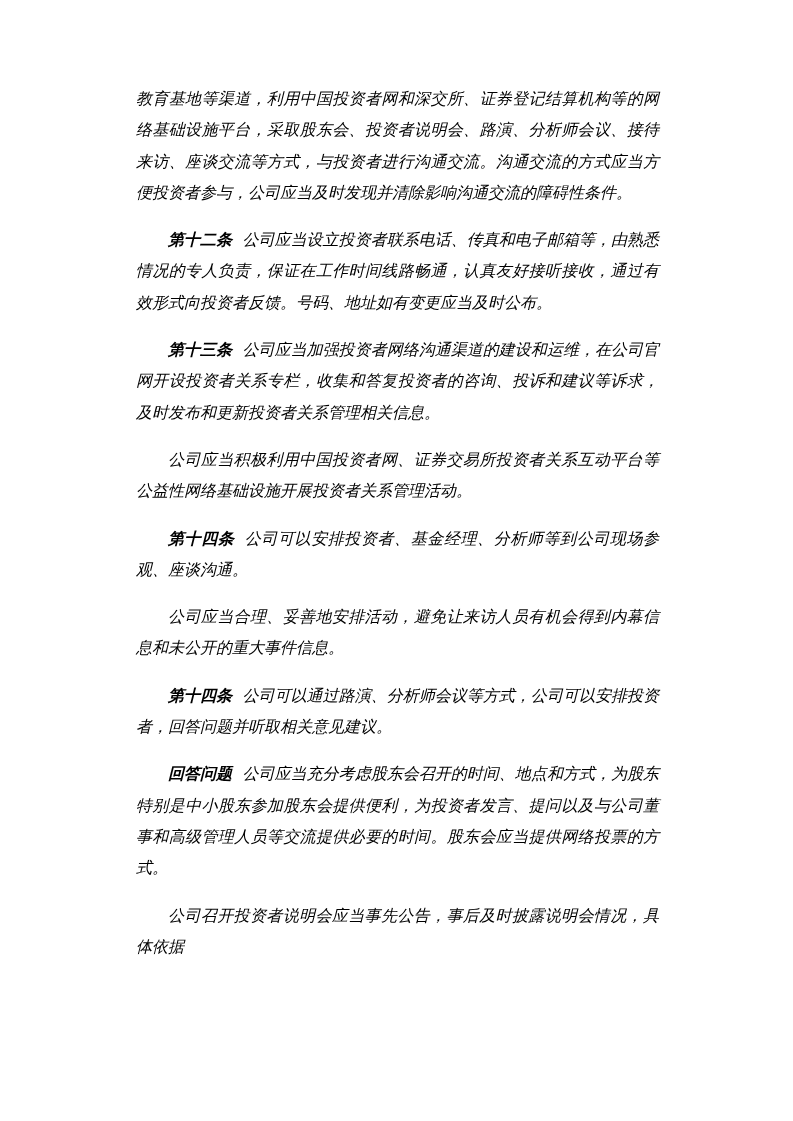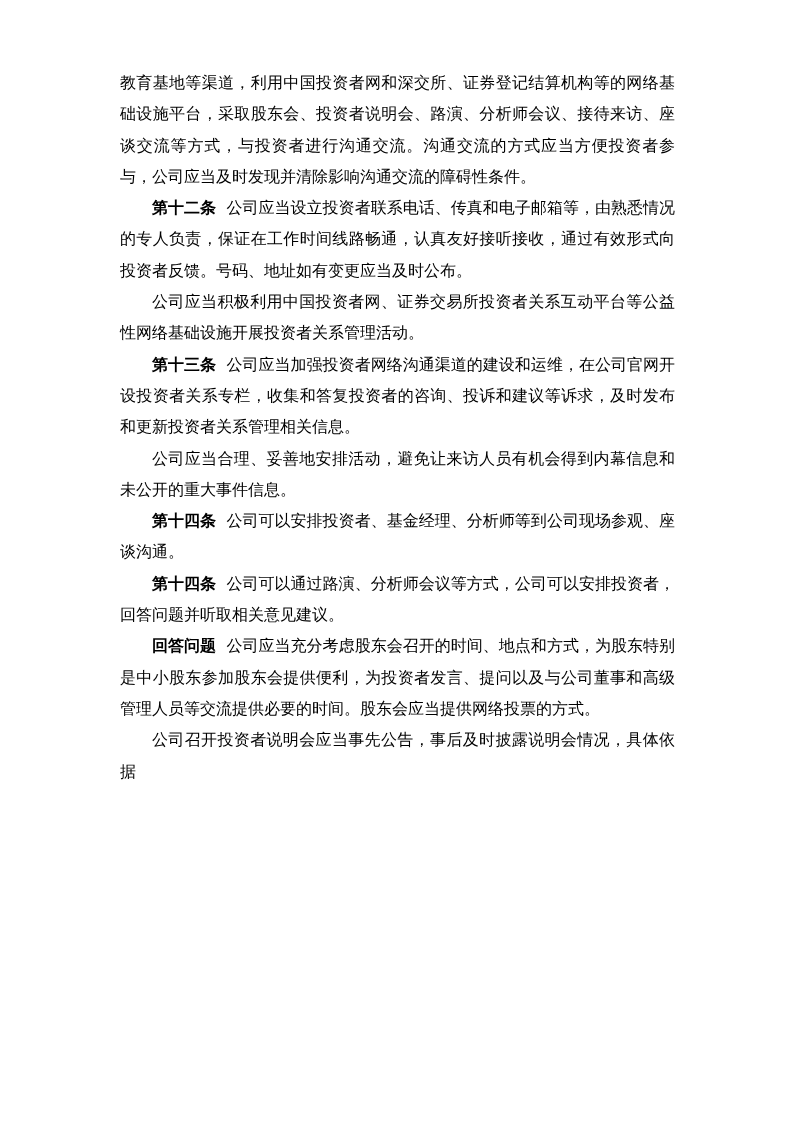--- a/index.html
+++ b/index.html
@@ -19,40 +19,41 @@
     left: 120px;
     top: 67px;
     width: 555px;
     font-family: "Liberation Serif", "DejaVu Serif", serif;
     font-size: 16px;
     line-height: 31.3px;
     color: #000000;
     text-align: justify;
   }
   p.para {
-    margin: 0;
+    margin: 16px;
     padding: 0;
     text-align: justify;
+    font-style: italic;
   }
   p.para.indent {
     text-indent: 2em;
   }
   .art-num {
     font-weight: bold;
     margin-right: 0.65em;
   }
 </style>
 </head>
 <body>
 
 <div class="page" style="background: rgb(255, 255, 255);">
   <div class="doc-body" id="doc-body" style="color: rgb(0, 0, 0);">
       <p class="para"><span>教育基地等渠道，利用中国投资者网和深交所、证券登记结算机构等的网络基础设施平台，采取股东会、投资者说明会、路演、分析师会议、接待来访、座谈交流等方式，与投资者进行沟通交流。沟通交流的方式应当方便投资者参与，公司应当及时发现并清除影响沟通交流的障碍性条件。</span></p>
       <p class="para indent"><span class="art-num">第十二条</span><span>公司应当设立投资者联系电话、传真和电子邮箱等，由熟悉情况的专人负责，保证在工作时间线路畅通，认真友好接听接收，通过有效形式向投资者反馈。号码、地址如有变更应当及时公布。</span></p>
+      <p class="para indent"><span class="art-num">第十三条</span><span>公司应当加强投资者网络沟通渠道的建设和运维，在公司官网开设投资者关系专栏，收集和答复投资者的咨询、投诉和建议等诉求，及时发布和更新投资者关系管理相关信息。</span></p>
       <p class="para indent"><span>公司应当积极利用中国投资者网、证券交易所投资者关系互动平台等公益性网络基础设施开展投资者关系管理活动。</span></p>
-      <p class="para indent"><span class="art-num">第十三条</span><span>公司应当加强投资者网络沟通渠道的建设和运维，在公司官网开设投资者关系专栏，收集和答复投资者的咨询、投诉和建议等诉求，及时发布和更新投资者关系管理相关信息。</span></p>
+      <p class="para indent"><span class="art-num">第十四条</span><span>公司可以安排投资者、基金经理、分析师等到公司现场参观、座谈沟通。</span></p>
       <p class="para indent"><span>公司应当合理、妥善地安排活动，避免让来访人员有机会得到内幕信息和未公开的重大事件信息。</span></p>
-      <p class="para indent"><span class="art-num">第十四条</span><span>公司可以安排投资者、基金经理、分析师等到公司现场参观、座谈沟通。</span></p>
       <p class="para indent"><span class="art-num">第十四条</span><span>公司可以通过路演、分析师会议等方式，公司可以安排投资者，回答问题并听取相关意见建议。</span></p>
       <p class="para indent"><span class="art-num">回答问题</span><span>公司应当充分考虑股东会召开的时间、地点和方式，为股东特别是中小股东参加股东会提供便利，为投资者发言、提问以及与公司董事和高级管理人员等交流提供必要的时间。股东会应当提供网络投票的方式。</span></p>
       <p class="para indent"><span>公司召开投资者说明会应当事先公告，事后及时披露说明会情况，具体依据</span></p>
     </div>
 </div>
 
 </body></html>

